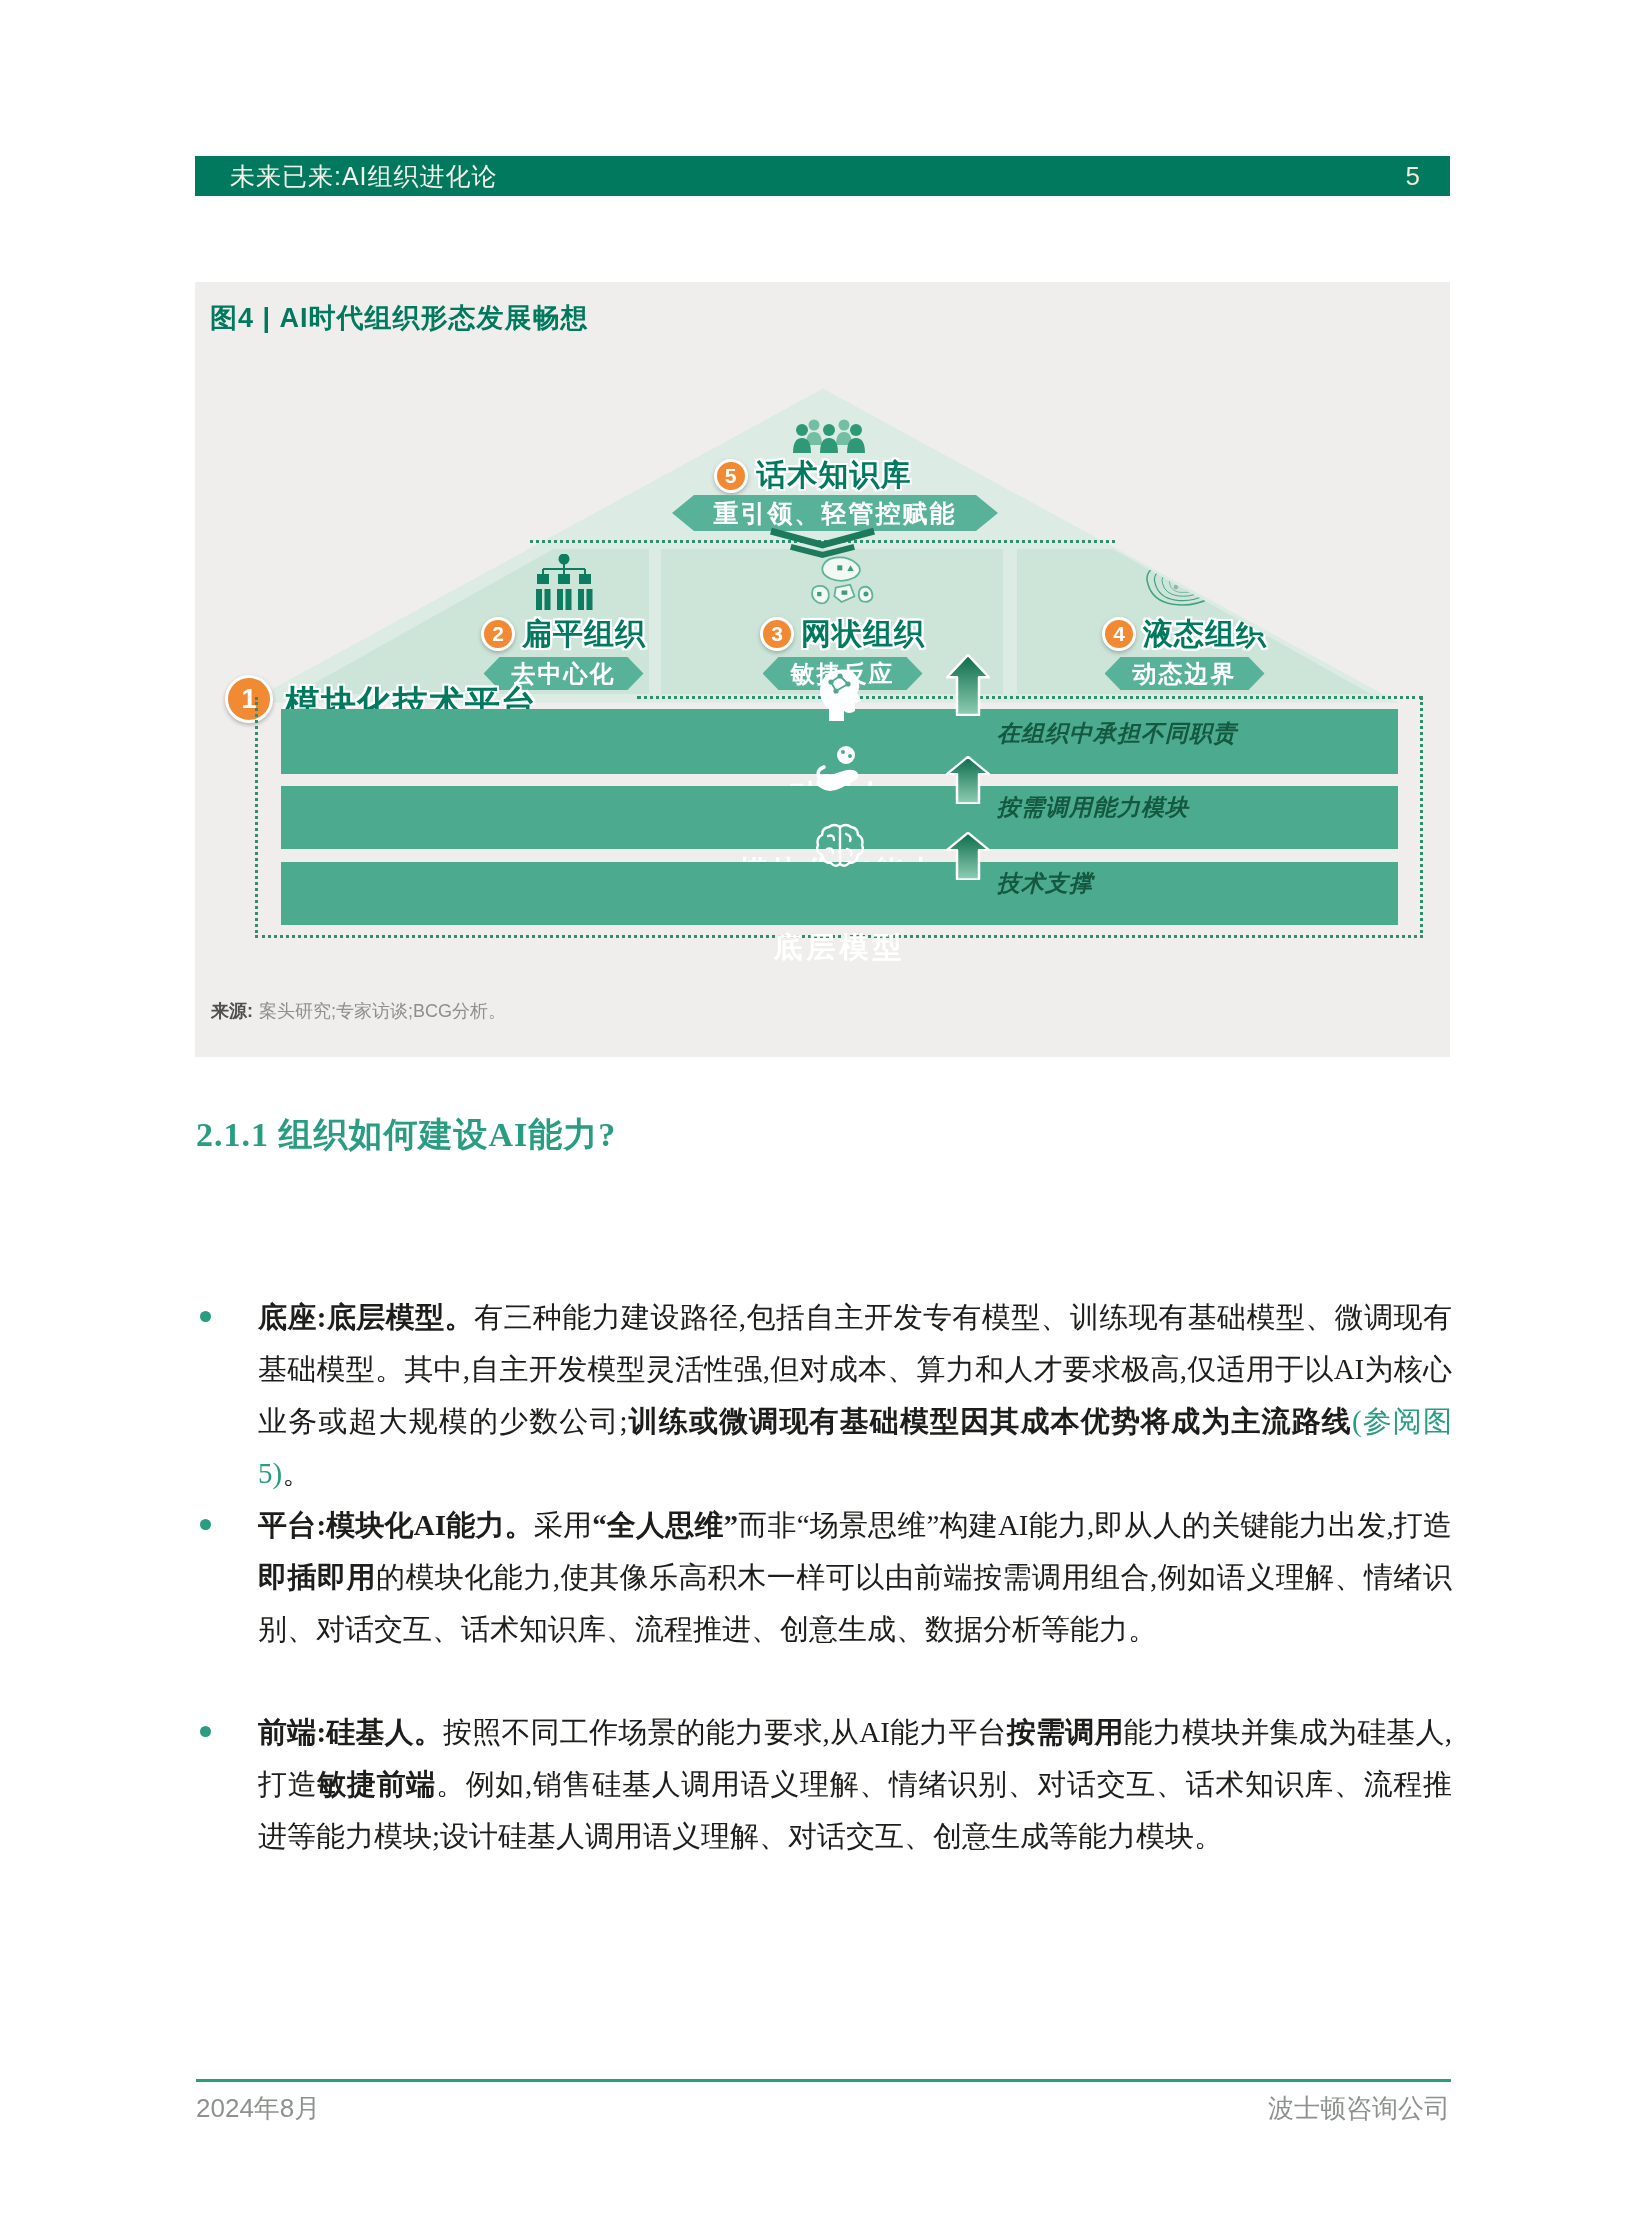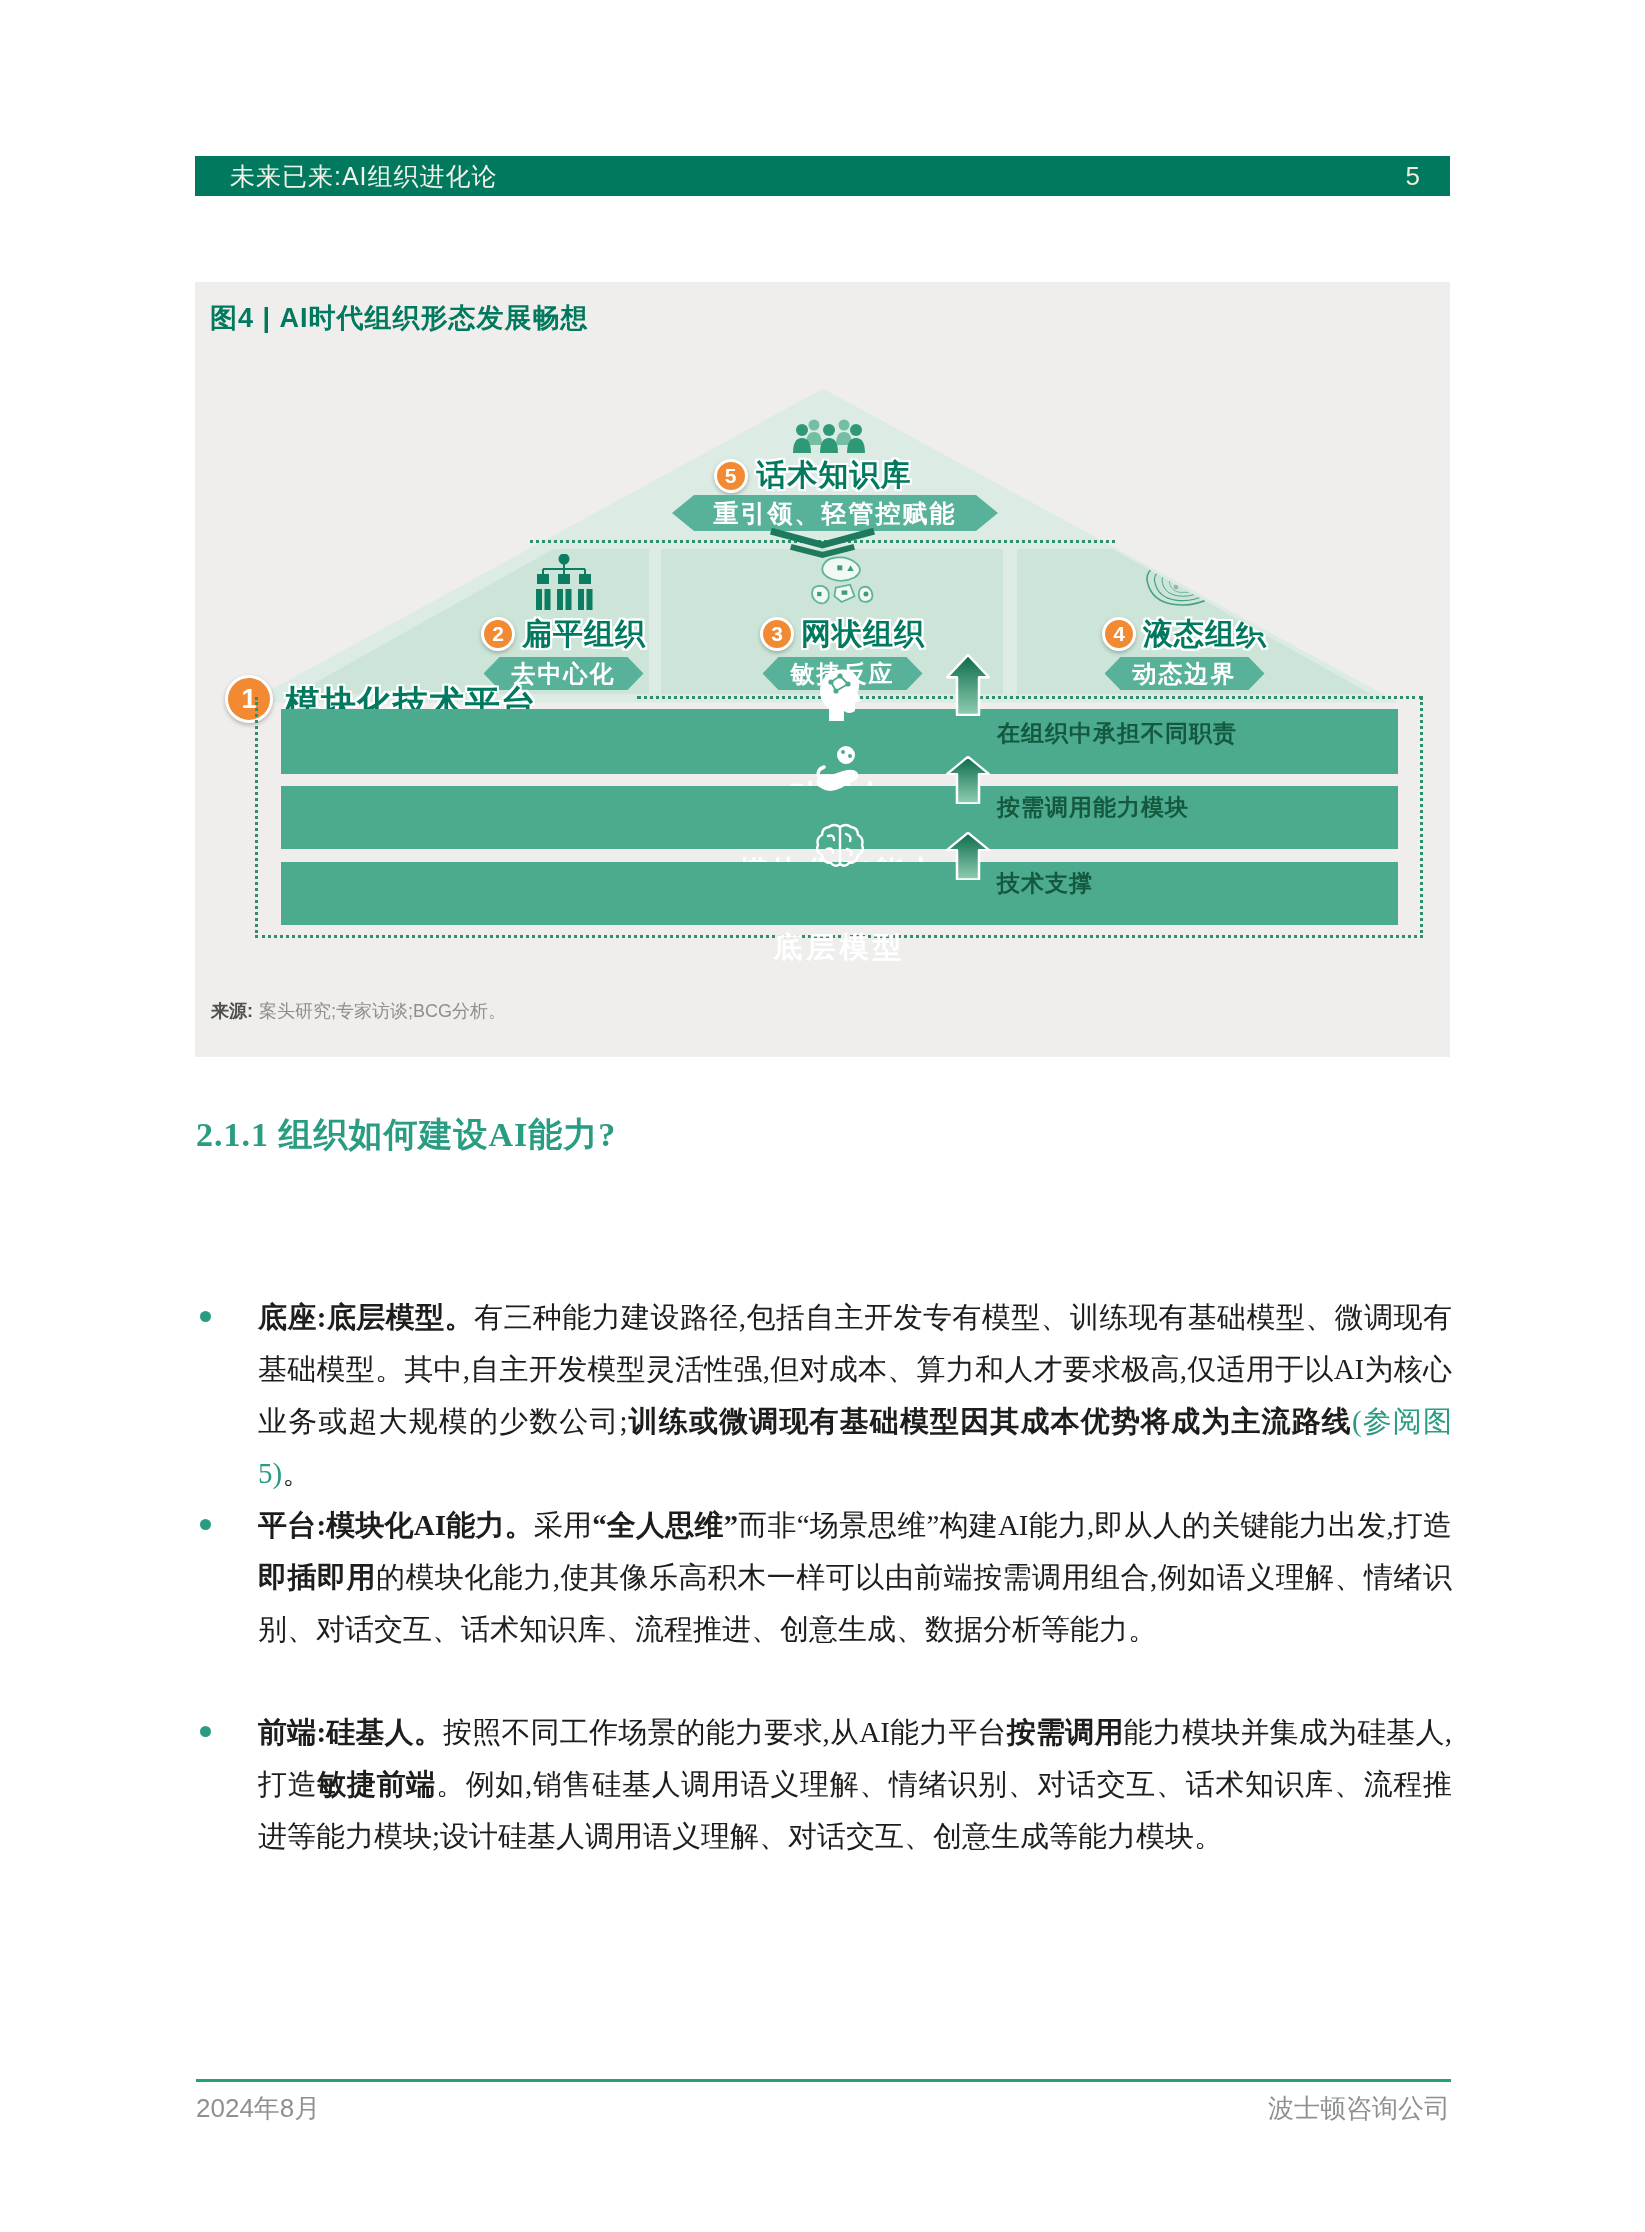--- a/index.html
+++ b/index.html
@@ -52,21 +52,21 @@
   .dot-top{left:442px;top:414px;width:786px;border-top:3px dotted #2f8e6e;}
   .dotbox{left:60px;top:415px;width:1168px;height:241px;
           border-left:3px dotted #2f8e6e;border-right:3px dotted #2f8e6e;border-bottom:3px dotted #2f8e6e;box-sizing:border-box;}
   .bar{left:86px;width:1117px;background:#4caa8f;display:flex;align-items:center;justify-content:center;gap:55px;flex-direction:column;}
   .bar1{top:427px;height:65px;}
   .bar2{top:504px;height:63px;}
   .bar3{top:580px;height:63px;}
   .bicon{width:54px;height:54px;display:flex;align-items:center;justify-content:center;flex:none;}
   .blabel{color:#fff;font-weight:bold;font-size:29px;letter-spacing:4px;}
   .arrow{left:751px;width:44px;}
-  .annot{left:802px;font-size:23px;font-weight:600;color:#14593f;letter-spacing:1px;}
+  .annot{left:802px;font-size:23px;font-style:italic;font-weight:600;color:#14593f;letter-spacing:1px;}
   .an1{top:436px;} .an2{top:510px;} .an3{top:586px;}
 
   .source{left:16px;top:717px;margin:0;font-size:18px;color:#8e8e8e;}
   .source b{color:#4f4f4f;margin-right:6px;}
 
   
   .sec-heading{left:196px;top:1112px;margin:0;font-family:"Liberation Serif","DejaVu Serif",serif;
                font-size:34px;font-weight:bold;color:#2a9c82;letter-spacing:1px;}
   .intro{left:258px;top:1190px;width:1194px;margin:0;font-family:"Liberation Serif","DejaVu Serif",serif;
          font-size:29px;color:#1d1d1b;line-height:52px;}

